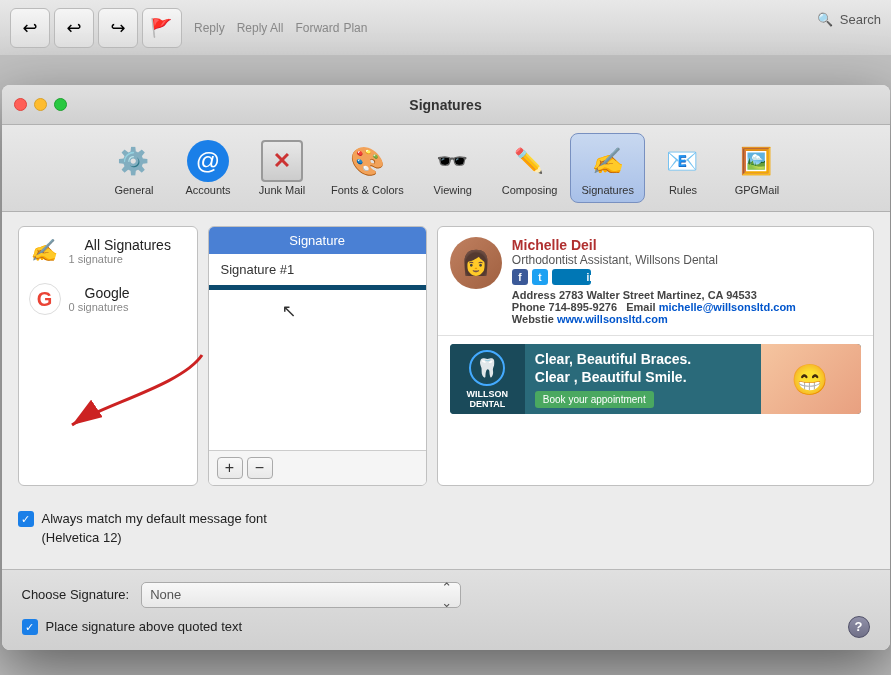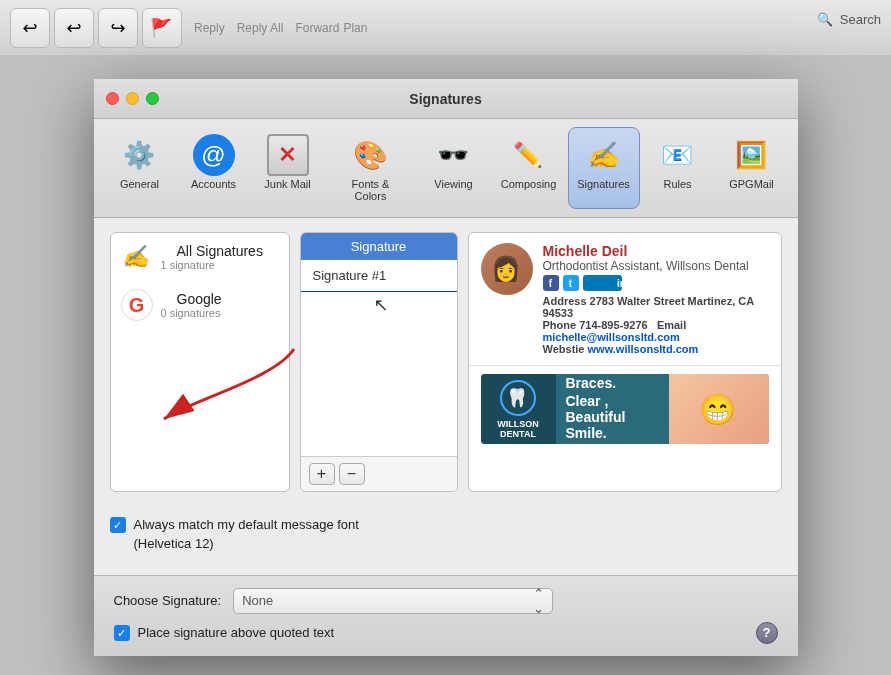--- a/index.html
+++ b/index.html
@@ -39,23 +39,23 @@
       top: 12px;
       display: flex;
       align-items: center;
       gap: 6px;
       color: #555;
       font-size: 13px;
     }
 
     .dialog {
       position: relative;
-      width: 704px;
+      width: 888px;
       background: #ececec;
-      border-radius: 0;
+      border-radius: 8px;
       box-shadow: 0 20px 60px rgba(0,0,0,0.5);
       overflow: hidden;
       margin-top: 30px;
     }
 
     .title-bar {
       background: linear-gradient(to bottom, #e0e0e0, #d0d0d0);
       height: 40px;
       display: flex;
       align-items: center;
@@ -202,21 +202,21 @@
       padding: 6px 10px;
       font-size: 13px;
       font-weight: 500;
       text-align: center;
     }
     .sig-item {
       padding: 8px 12px;
       font-size: 13px;
       color: #333;
       cursor: pointer;
-      border-bottom: 1px solid #0c4a6e;
+      border-bottom: 5px solid #0c4a6e;
     }
     .sig-content { flex: 1; }
     .sig-controls {
       padding: 6px 8px;
       display: flex;
       gap: 4px;
       border-top: 1px solid #ccc;
       background: #f5f5f5;
     }
     .sig-btn {

